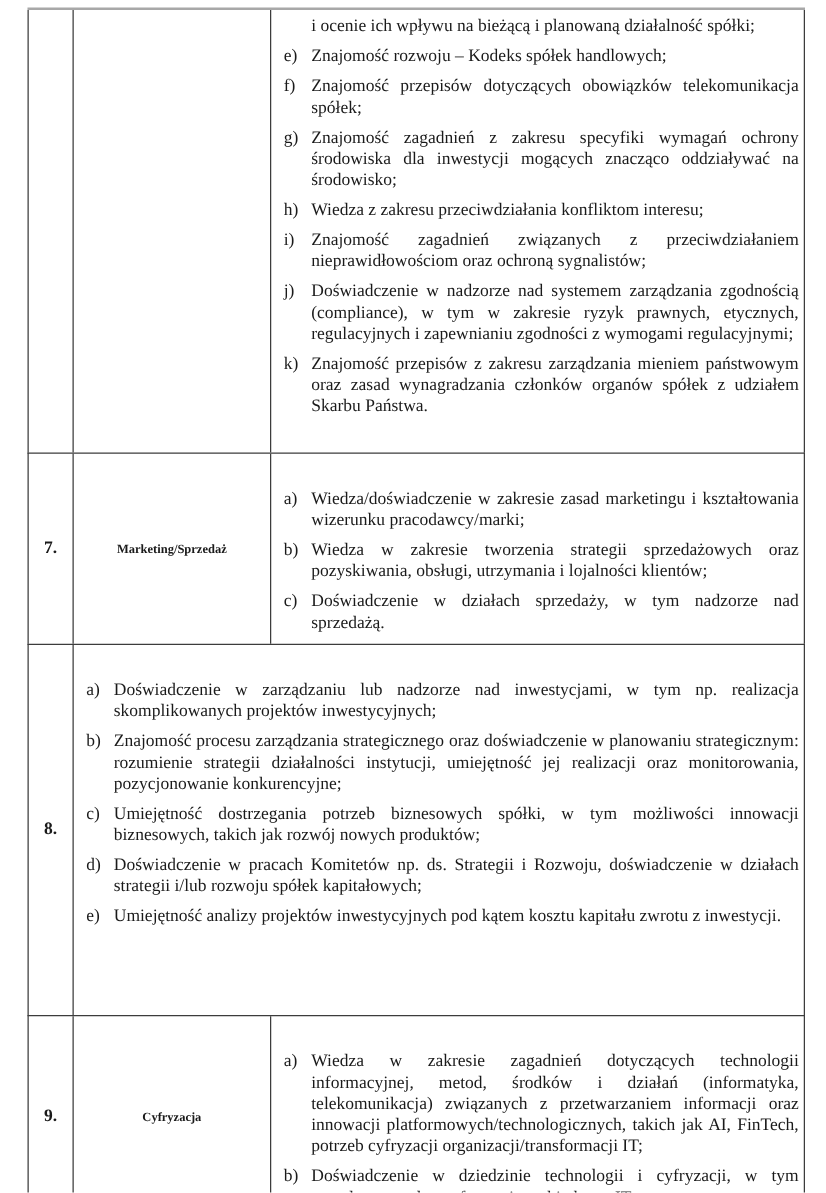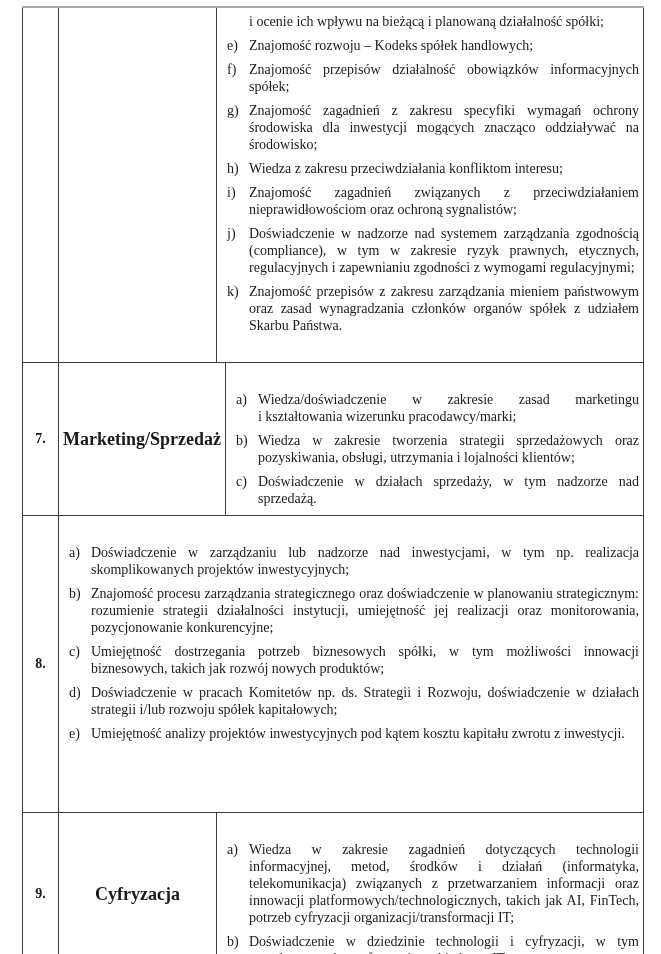--- a/index.html
+++ b/index.html
@@ -52,21 +52,21 @@
     font-size: 14px;
   }
   .cat {
     flex: 0 0 158px;
     border-right: 1.5px solid #3c3c3c;
     display: flex;
     align-items: center;
     justify-content: center;
     text-align: center;
     font-weight: bold;
-    font-size: 18px;
+    font-size: 10px;
     line-height: 17px;
     white-space: pre-line;
     padding: 0 4px;
   }
   .items {
     flex: 1 1 auto;
     padding: 28px 4px 8px 10px;
     min-width: 0;
   }
   .row-cont .items {
@@ -104,21 +104,21 @@
       <div class="item">
         <span class="marker"></span>
         <span class="text">i&nbsp;ocenie ich wpływu na bieżącą i&nbsp;planowaną działalność spółki;</span>
       </div>
       <div class="item">
         <span class="marker">e)</span>
         <span class="text">Znajomość rozwoju – Kodeks spółek handlowych;</span>
       </div>
       <div class="item">
         <span class="marker">f)</span>
-        <span class="text">Znajomość przepisów działalność obowiązków informacyjnych spółek;</span>
+        <span class="text">Znajomość przepisów dotyczących obowiązków telekomunikacja spółek;</span>
       </div>
       <div class="item">
         <span class="marker">g)</span>
         <span class="text">Znajomość zagadnień z&nbsp;zakresu specyfiki wymagań ochrony środowiska dla inwestycji mogących znacząco oddziaływać na środowisko;</span>
       </div>
       <div class="item">
         <span class="marker">h)</span>
         <span class="text">Wiedza z&nbsp;zakresu przeciwdziałania konfliktom interesu;</span>
       </div>
       <div class="item">

